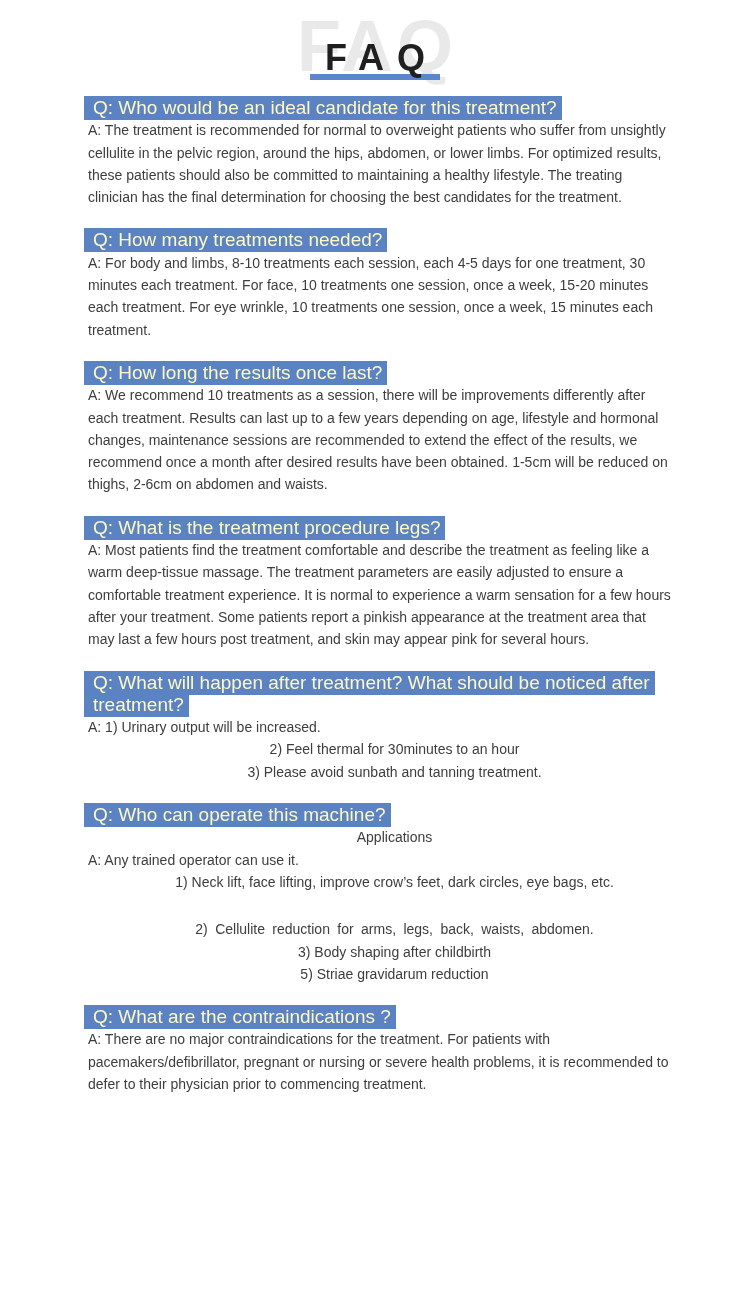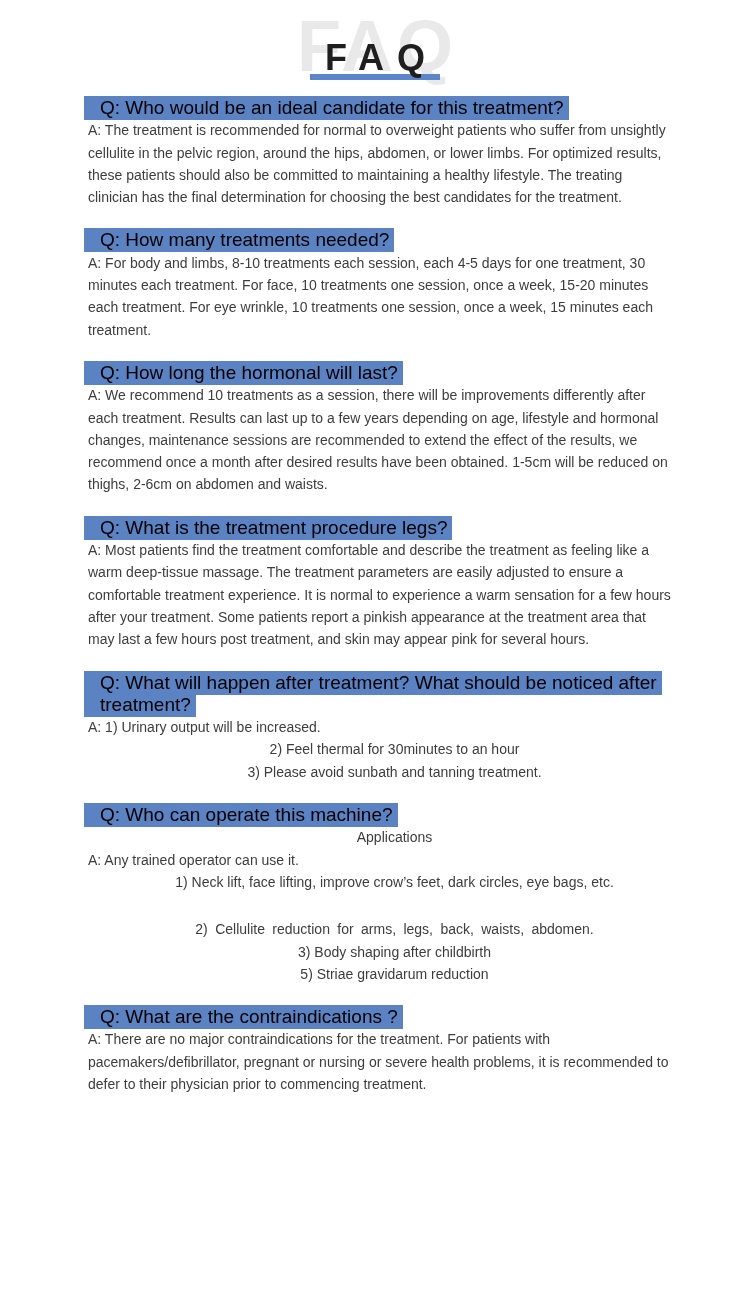--- a/index.html
+++ b/index.html
@@ -34,22 +34,22 @@
     text-align:center;font-size:36px;font-weight:bold;line-height:1;
     color:var(--title_text);letter-spacing:13px;text-indent:13px;
     z-index:2;
   }
 
   
   .faq-list{margin-left:88px;width:587px;}
   .faq-item{margin-bottom:21px;}
   .question{font-size:19px;line-height:22.3px;margin:0;}
   .q-highlight{
-    background:var(--highlight);color:#000000;
-    padding:1px 5px 2px 16px;margin-left:-4px;
+    background:var(--highlight);color:#fef9c3;
+    padding:1px 5px 2px 9px;margin-left:-4px;
     -webkit-box-decoration-break:clone;box-decoration-break:clone;
   }
   .answer{margin:0;}
   .answer p{
     margin:0;font-size:14px;line-height:22.3px;color:var(--body_text);
   }
   .answer p.indent{text-indent:26px;text-align:center;}
   .answer p.wide{word-spacing:3.5px;margin-top:25px;}
 </style>
 </head>
@@ -70,21 +70,21 @@
           <p class="answer-line">A: The treatment is recommended for normal to overweight patients who suffer from unsightly cellulite in the pelvic region, around the hips, abdomen, or lower limbs. For optimized results, these patients should also be committed to maintaining a healthy lifestyle. The treating clinician has the final determination for choosing the best candidates for the treatment.</p>
         </div>
       </section>
       <section class="faq-item">
         <div class="question"><span class="q-highlight">Q: How many treatments needed?</span></div>
         <div class="answer">
           <p class="answer-line">A: For body and limbs, 8-10 treatments each session, each 4-5 days for one treatment, 30 minutes each treatment. For face, 10 treatments one session, once a week, 15-20 minutes each treatment. For eye wrinkle, 10 treatments one session, once a week, 15 minutes each treatment.</p>
         </div>
       </section>
       <section class="faq-item">
-        <div class="question"><span class="q-highlight">Q: How long the hormonal will last?</span></div>
+        <div class="question"><span class="q-highlight">Q: How long the results once last?</span></div>
         <div class="answer">
           <p class="answer-line">A: We recommend 10 treatments as a session, there will be improvements differently after each treatment. Results can last up to a few years depending on age, lifestyle and hormonal changes, maintenance sessions are recommended to extend the effect of the results, we recommend once a month after desired results have been obtained. 1-5cm will be reduced on thighs, 2-6cm on abdomen and waists.</p>
         </div>
       </section>
       <section class="faq-item">
         <div class="question"><span class="q-highlight">Q: What is the treatment procedure legs?</span></div>
         <div class="answer">
           <p class="answer-line">A: Most patients find the treatment comfortable and describe the treatment as feeling like a warm deep-tissue massage. The treatment parameters are easily adjusted to ensure a comfortable treatment experience. It is normal to experience a warm sensation for a few hours after your treatment. Some patients report a pinkish appearance at the treatment area that may last a few hours post treatment, and skin may appear pink for several hours.</p>
         </div>
       </section>

